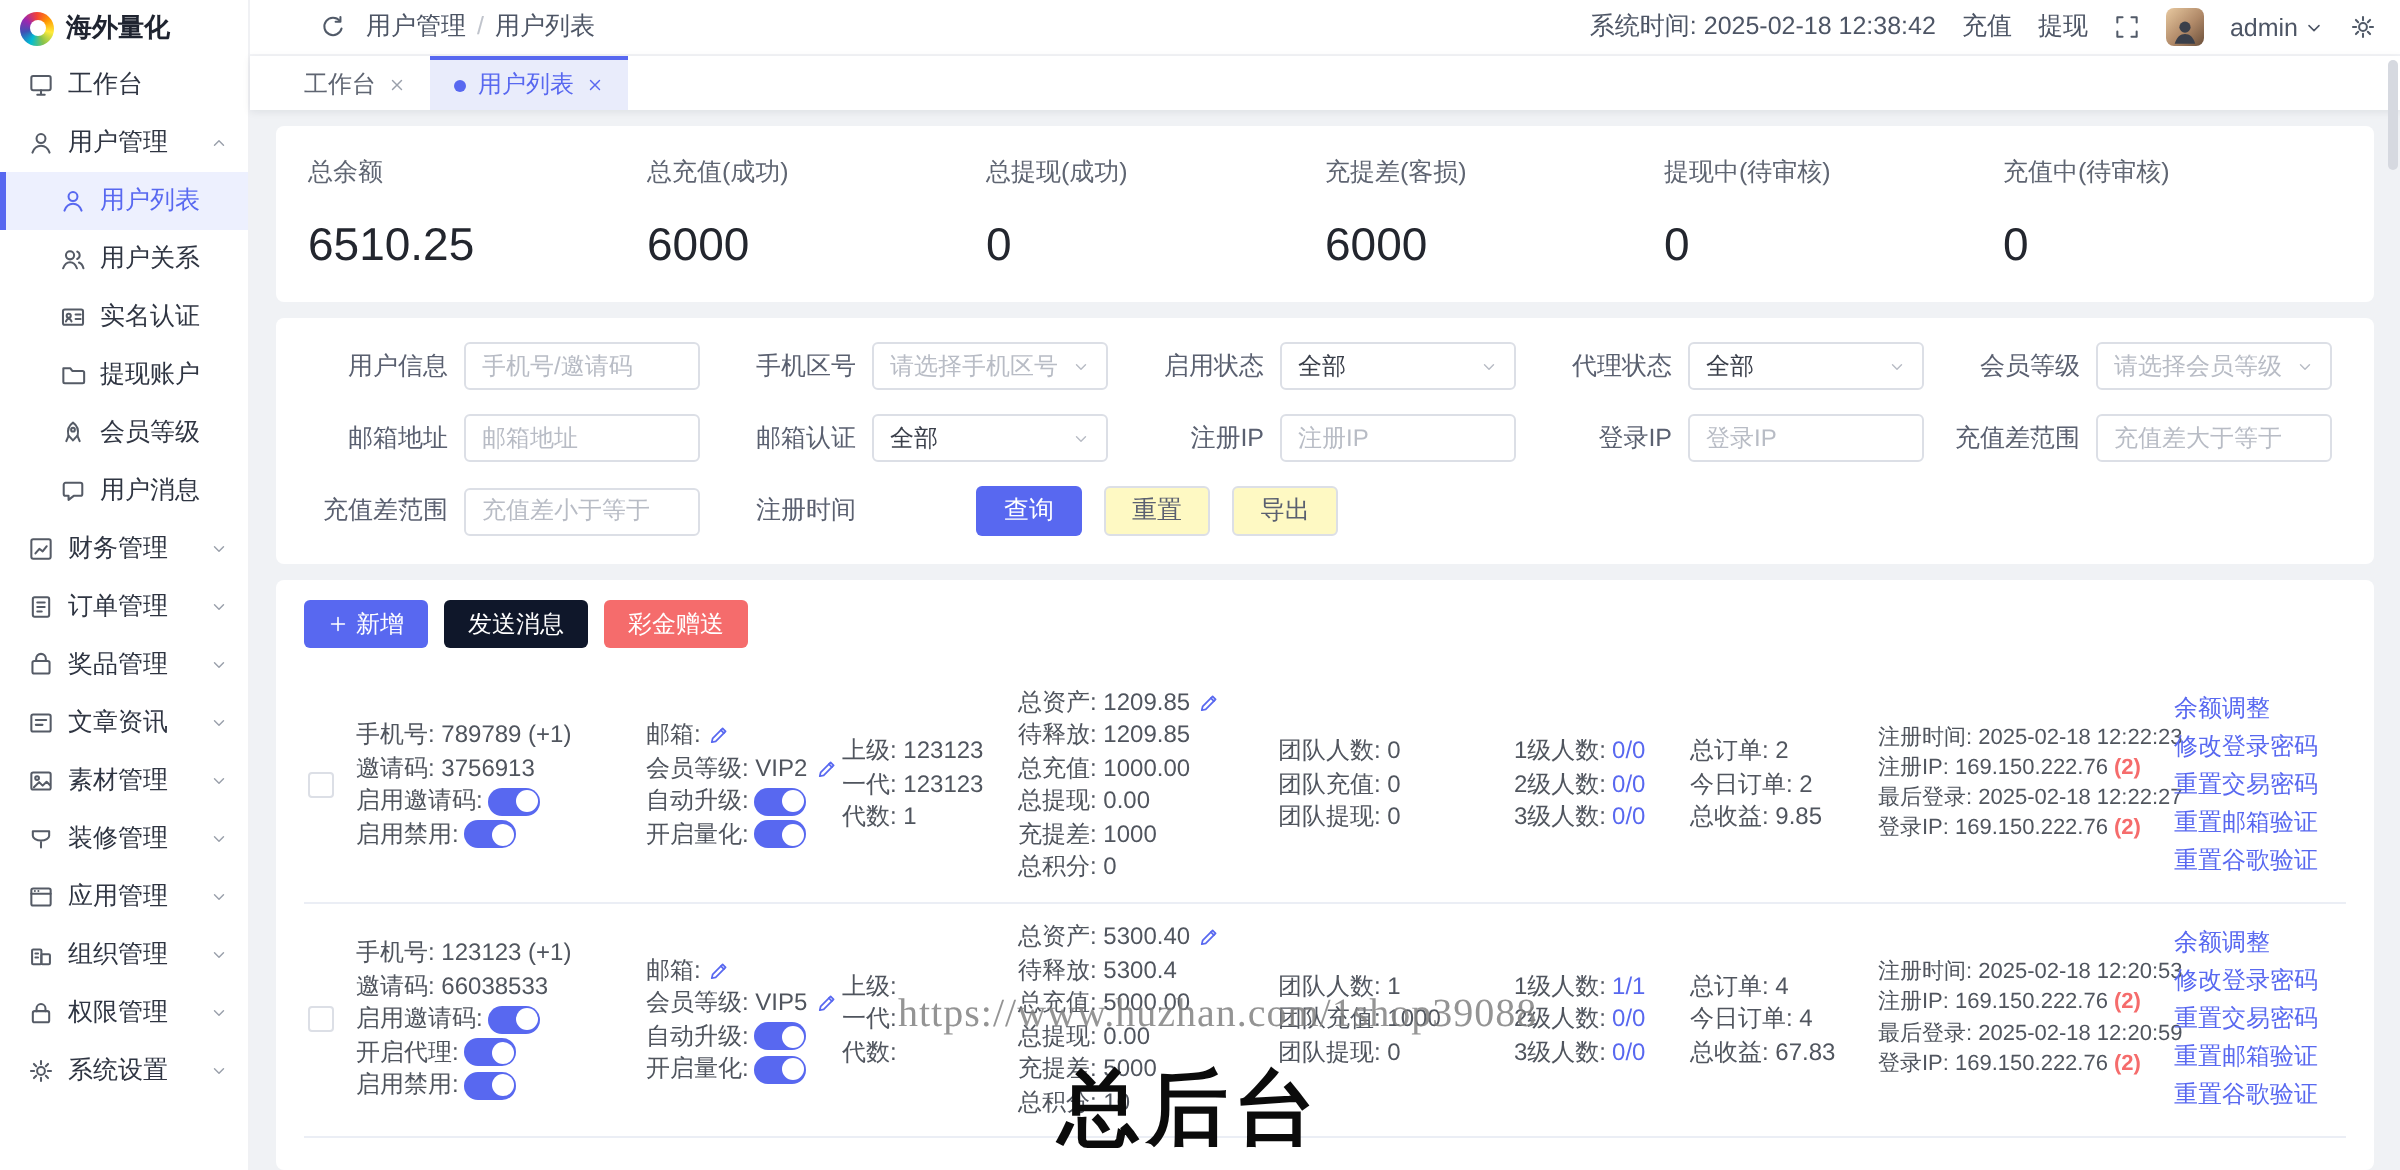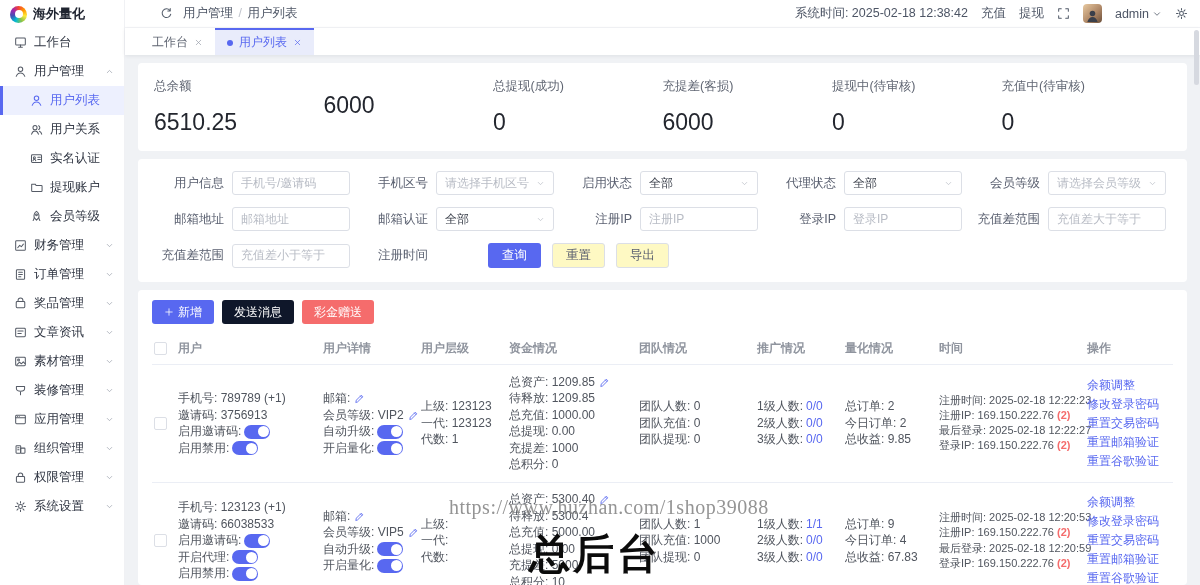--- a/index.html
+++ b/index.html
@@ -186,20 +186,28 @@
           <div class="menu-item sub">
             <span class="ico mi">
               <svg viewBox="0 0 14 14">
                 <path d="M7 1.4c2.2 1.5 3.1 4 2.5 6.9L7 11 4.5 8.3C3.9 5.4 4.8 2.9 7 1.4z"></path>
                 <circle cx="7" cy="5.2" r="1"></circle>
                 <path d="M4.6 8.6L3.4 11.4M9.4 8.6l1.2 2.8"></path>
               </svg>
             </span>
             <span class="mlabel">会员等级</span>
           </div>
+          <div class="menu-item sub">
+            <span class="ico mi">
+              <svg viewBox="0 0 14 14">
+                <path d="M2 3.6a1 1 0 0 1 1-1h8a1 1 0 0 1 1 1v5a1 1 0 0 1-1 1H7.4L4.6 11.8V9.6H3a1 1 0 0 1-1-1z"></path>
+              </svg>
+            </span>
+            <span class="mlabel">用户消息</span>
+          </div>
         </div>
       <div>
 
       <div class="menu-item">
             <span class="ico mi">
               <svg viewBox="0 0 14 14">
                 <rect x="1.8" y="1.8" width="10.4" height="10.4" rx="1"></rect>
                 <path d="M4 9.4l2.1-2.5 1.8 1.4 2.2-2.8"></path>
               </svg>
             </span>
@@ -413,20 +421,21 @@
 
     <div class="content">
 
       <div class="card stats-card">
 
       <div class="stat">
             <div class="sl">总余额</div>
             <div class="sv">6510.25</div>
           </div>
           <div class="stat">
+            <div class="sl">总充值(成功)</div>
             <div class="sv">6000</div>
           </div>
           <div class="stat">
             <div class="sl">总提现(成功)</div>
             <div class="sv">0</div>
           </div>
           <div class="stat">
             <div class="sl">充提差(客损)</div>
             <div class="sv">6000</div>
           </div>
@@ -555,34 +564,20 @@
                 <svg viewBox="0 0 14 14">
                   <path d="M7 2.5v9M2.5 7h9"></path>
                 </svg>
               </span>
               <span>新增</span>
             </span>
           <span class="btn warn">发送消息</span>
           <span class="btn danger">彩金赠送</span>
         </div>
 
-        <div class="thead">
-          <div class="cell c-check">
-              <span class="cb"></span>
-            </div>
-          <div class="cell c-user">用户</div>
-          <div class="cell c-detail">用户详情</div>
-          <div class="cell c-level">用户层级</div>
-          <div class="cell c-funds">资金情况</div>
-          <div class="cell c-team">团队情况</div>
-          <div class="cell c-promo">推广情况</div>
-          <div class="cell c-quant">量化情况</div>
-          <div class="cell c-time">时间</div>
-          <div class="cell c-ops">操作</div>
-        </div>
 
         <div>
 
         <div class="trow">
               <div class="cell c-check">
                 <span class="cb"></span>
               </div>
               <div class="cell c-user">
                 <div>
 
@@ -810,21 +805,21 @@
                   <span>2级人数:</span>
                   <a class="lnk">0/0</a>
                 </p>
                 <p class="line">
                   <span>3级人数:</span>
                   <a class="lnk">0/0</a>
                 </p>
               </div>
               <div class="cell c-quant">
 
-              <p class="line">总订单: 9</p>
+              <p class="line">总订单: 4</p>
                 <p class="line">今日订单: 4</p>
                 <p class="line">总收益: 67.83</p>
               </div>
               <div class="cell c-time">
 
               <p class="line">
                   <span>注册时间: 2025-02-18 12:20:53</span>
                   <span class="red"></span>
                 </p>
                 <p class="line">

